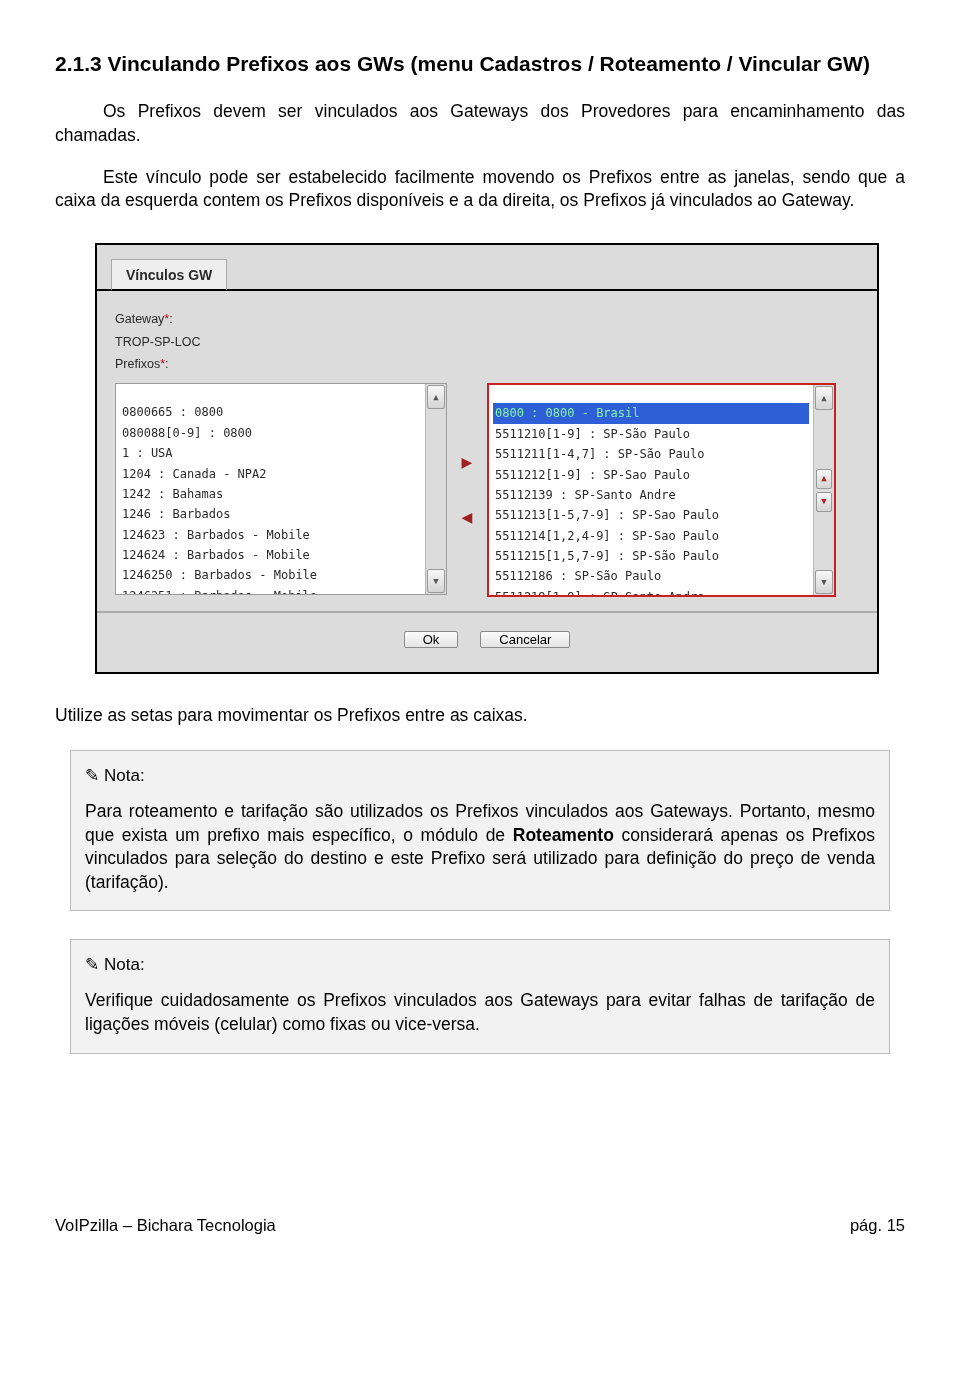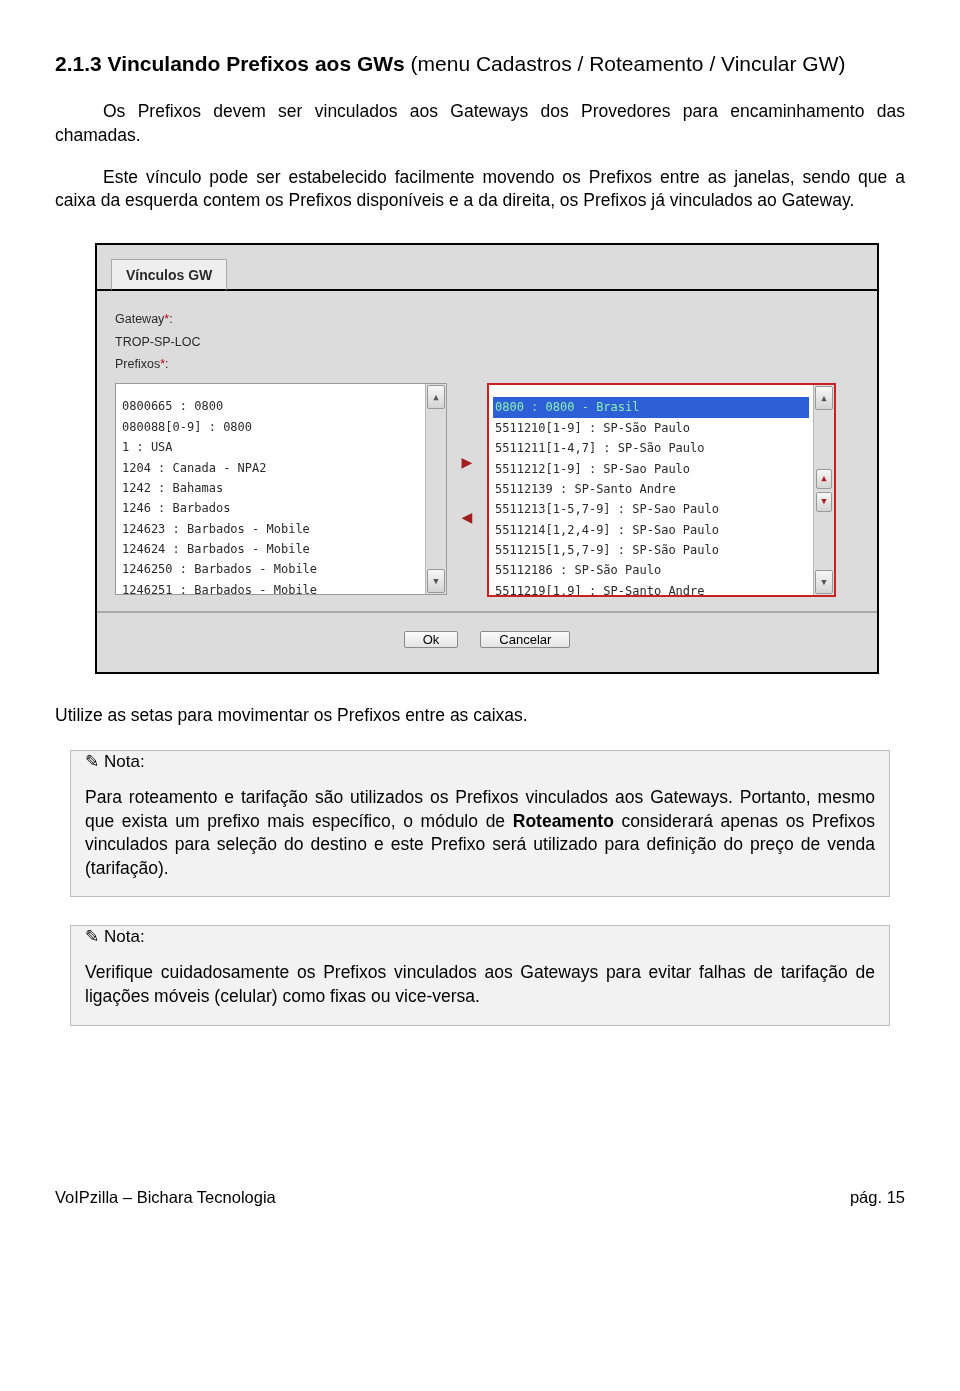--- a/index.html
+++ b/index.html
@@ -11,21 +11,21 @@
     width: 960px;
     box-sizing: border-box;
     background: #fff;
     line-height: 1.35;
   }
   .heading {
     font-size: 21px;
     font-weight: bold;
     margin-bottom: 22px;
   }
-  .heading .thin { font-weight: normal; text-align: right; }
+  .heading .thin { font-weight: bold; text-align: right; }
   p.body {
     margin: 0 0 18px;
     text-align: justify;
   }
   .indent { text-indent: 48px; }
   
   .ui-shot {
     border: 2px solid #000;
     background: #dcdcdc;
     margin: 30px 0 30px 40px;
@@ -67,21 +67,21 @@
     height: 210px;
     display: flex;
     position: relative;
     font-family: "Lucida Console", Monaco, monospace;
     font-size: 12px;
     line-height: 1.7;
   }
   .listbox ul {
     list-style: none;
     margin: 0;
-    padding: 12px 4px;
+    padding: 18px 4px;
     flex: 1;
     overflow: hidden;
   }
   .listbox li {
     white-space: nowrap;
     padding: 0 2px;
   }
   .listbox li.selected {
     background: #2f5fd7;
     color: #86efac;
@@ -137,21 +137,21 @@
     border-top: 2px solid #aaa;
     margin: 14px -18px 0;
   }
   .post-shot {
     margin: 38px 0 26px 48px;
   }
   .note-box {
     border: 1px solid #bcbcbc;
     background: #f2f2f2;
     margin: 22px 15px 28px 15px;
-    padding: 0 14px 16px;
+    padding: 14px 14px 16px;
   }
   .note-head {
     font-size: 17px;
     margin-bottom: 12px;
   }
   .note-body {
     text-align: justify;
     line-height: 1.35;
   }
   .footer {

